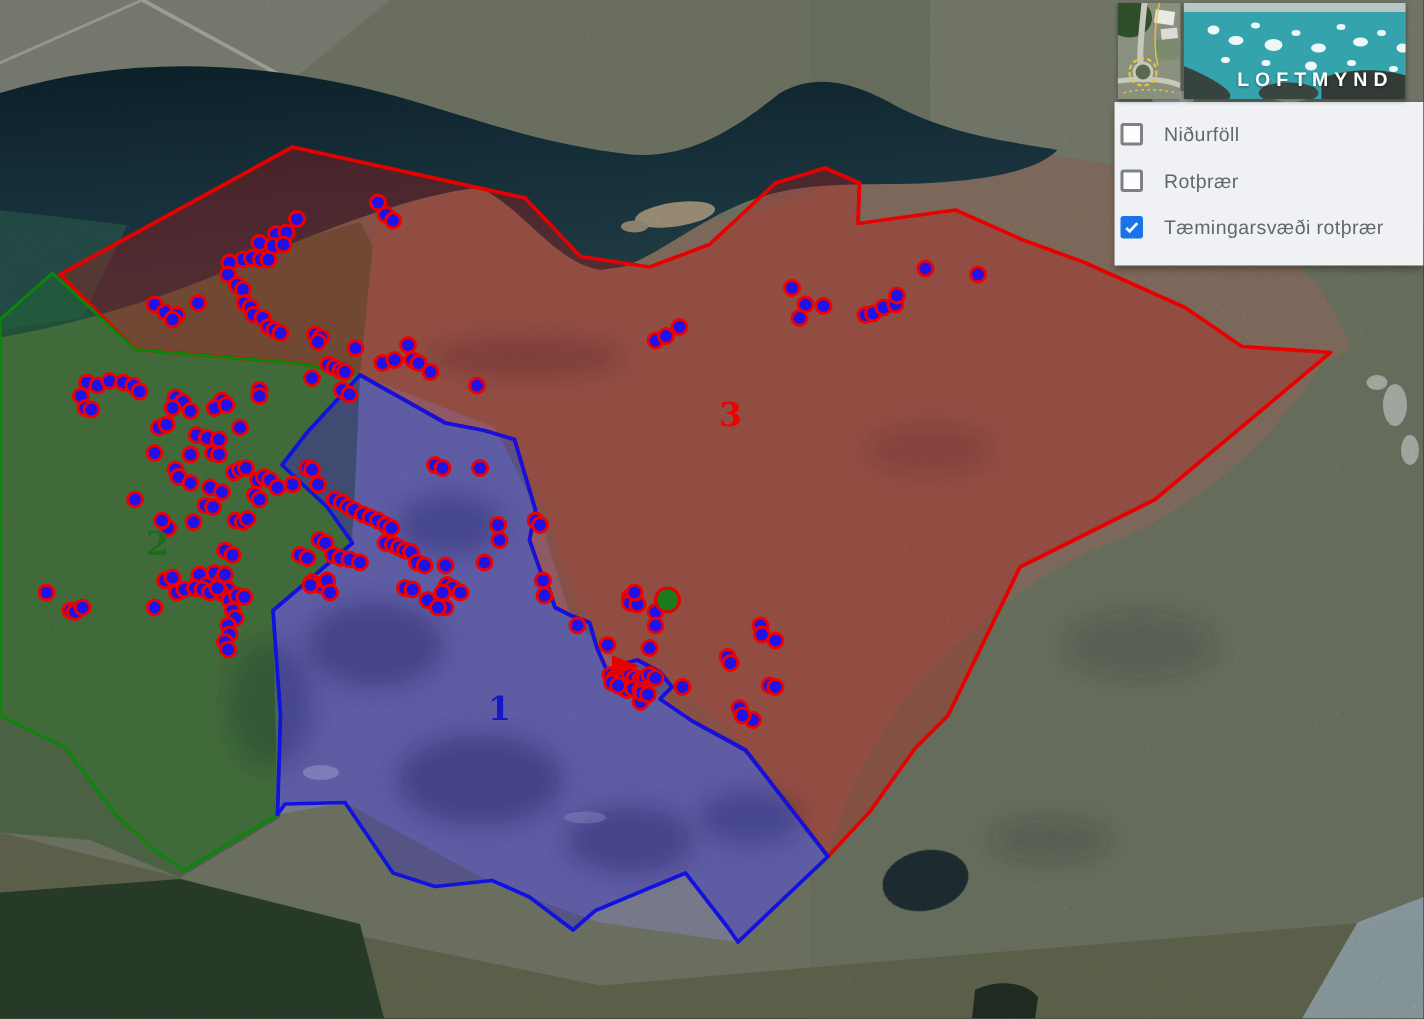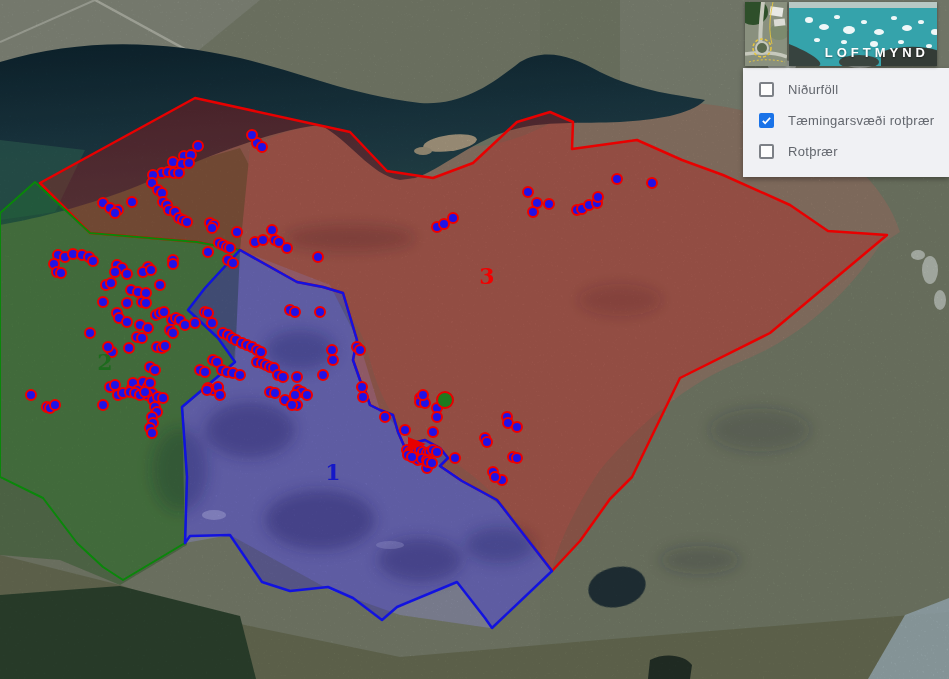--- a/index.html
+++ b/index.html
@@ -7,21 +7,21 @@
   #map-container{position:relative;width:949px;height:679px;overflow:hidden;}
   #basemap{position:absolute;left:0;top:0;}
   
   .map-widget{position:absolute;top:0;right:0;width:206px;z-index:30;}
   .thumbs{display:flex;gap:2px;padding:2px 12px 0 2px;}
   .thumb{position:relative;height:64px;overflow:hidden;box-shadow:0 1px 3px rgba(0,0,0,.4);cursor:pointer;}
   .thumb-left{width:42px;}
   .thumb-right{width:160px;flex:1;}
   .loftmynd-label{position:absolute;right:8px;bottom:6px;color:#fff;font-size:13px;font-weight:bold;
      letter-spacing:4px;text-shadow:0 1px 2px rgba(0,0,0,.45);}
-  .layer-panel{margin-top:2px;background:#f0f1f4;padding:6px 10px 10px 16px;
+  .layer-panel{margin-top:2px;background:#f0f1f4;padding:6px 10px 10px 4px;
      box-shadow:0 2px 5px rgba(0,0,0,.35);}
   .layer-row{display:flex;align-items:center;gap:14px;padding:8px 0;cursor:pointer;}
   .cb{width:15px;height:15px;border:2px solid #7d8187;border-radius:2px;background:#fdfdfd;
      box-sizing:border-box;flex:0 0 auto;display:flex;align-items:center;justify-content:center;}
   .cb.checked{background:#1a73e8;border-color:#1a73e8;}
   .cb svg{width:11px;height:11px;display:block;}
   .layer-label{font-size:13px;color:#62666d;letter-spacing:.3px;white-space:nowrap;}
 </style>
 </head>
 <body>
@@ -401,26 +401,26 @@
         </svg>
         <span class="loftmynd-label">LOFTMYND</span>
       </div>
     </div>
     <div class="layer-panel" id="layer-panel">
         <div class="layer-row">
           <span class="cb"></span>
           <span class="layer-label">Niðurföll</span>
         </div>
         <div class="layer-row">
+          <span class="cb"></span>
+          <span class="layer-label">Rotþrær</span>
+        </div>
+        <div class="layer-row">
           <span class="cb checked">
             <svg viewBox="0 0 24 24">
               <path d="M4 13l5 5 11-12" stroke="#fff" stroke-width="4" fill="none"></path>
             </svg>
           </span>
           <span class="layer-label">Tæmingarsvæði rotþrær</span>
         </div>
-        <div class="layer-row">
-          <span class="cb"></span>
-          <span class="layer-label">Rotþrær</span>
-        </div>
       </div>
   </div>
 </div>
 
 </body></html>

